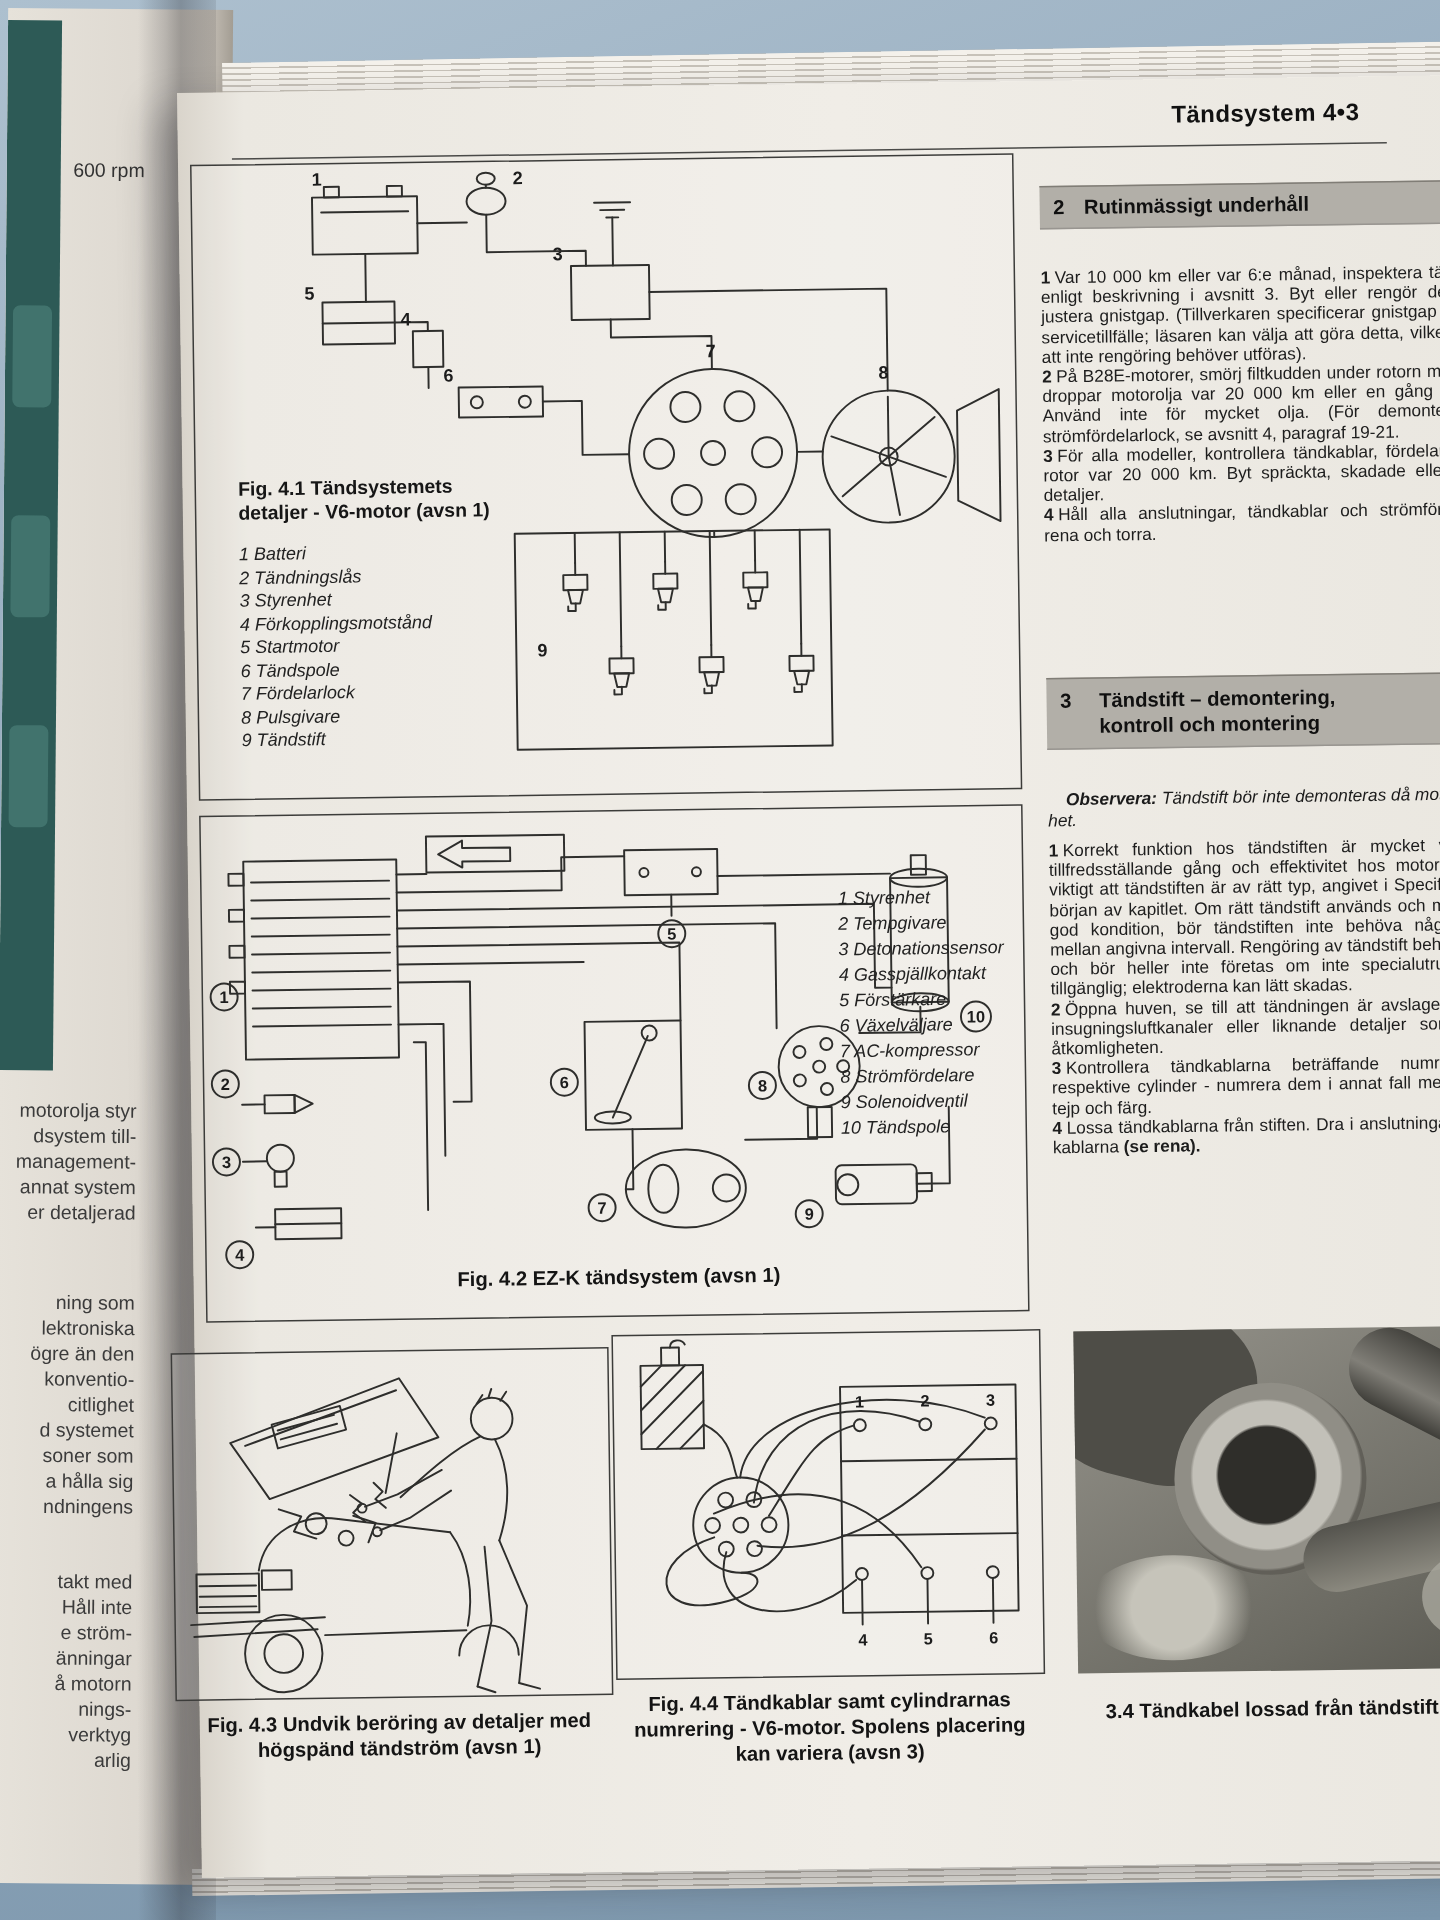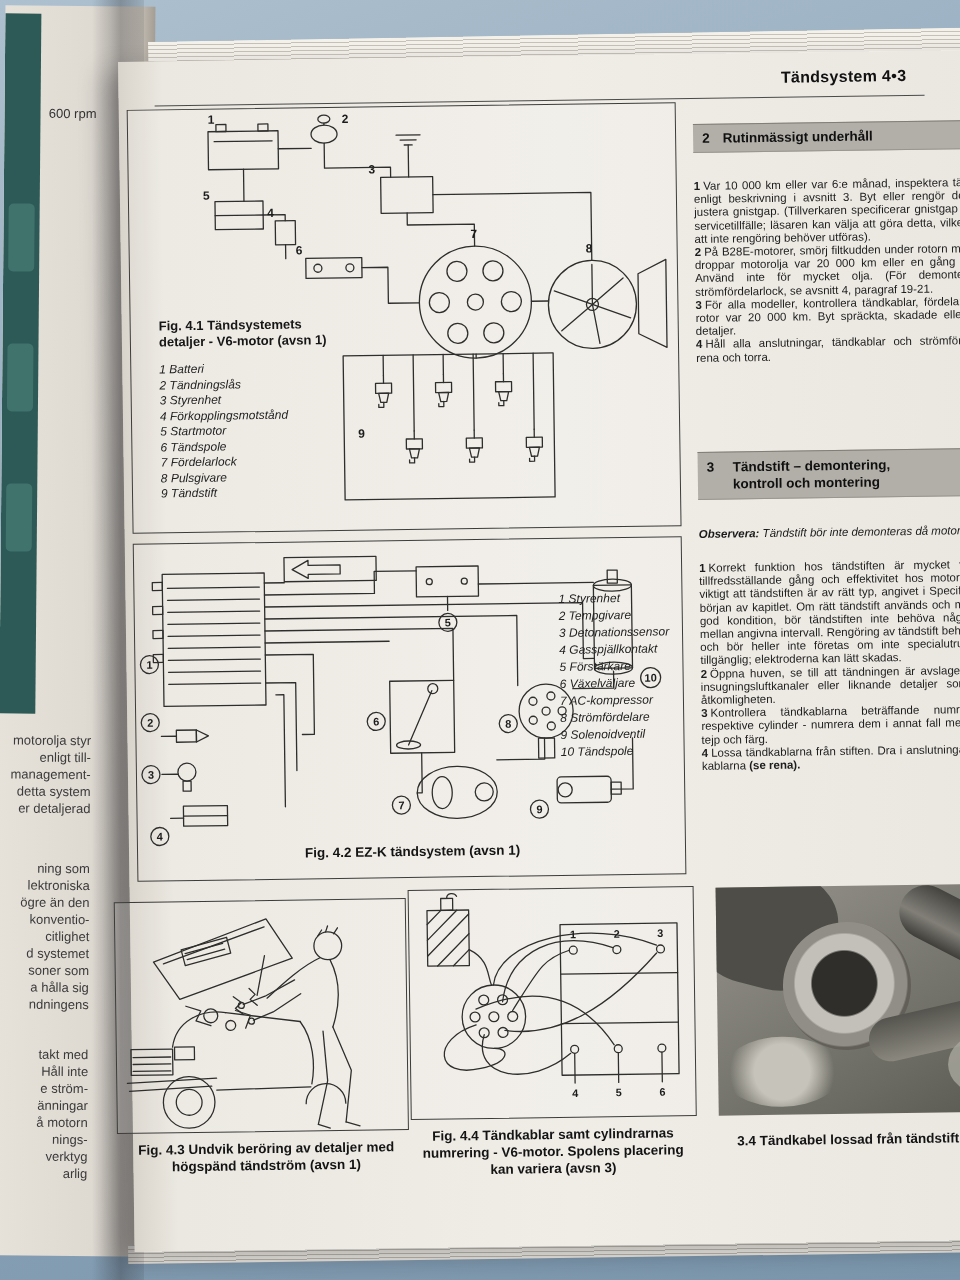--- a/index.html
+++ b/index.html
@@ -46,21 +46,21 @@
   .cnum{font-family:"Liberation Sans",sans-serif;font-size:11px;font-weight:bold;fill:#1c1c1c;stroke:none;text-anchor:middle}
   
   .col{position:absolute;left:574px;width:312px;}
   .sec-bar{background:#b2afa8;border-top:1.5px solid #807d76;border-bottom:1px solid #989590;
     padding:6px 9px;font-size:13.5px;font-weight:bold;color:#101010;position:relative;}
   .sec-num{display:inline-block;margin-right:13px;}
   .body-text{font-size:11.5px;line-height:13.2px;text-align:justify;color:#1d1d1d;}
   .para{margin:0;}
   .pnum{margin-right:3px;}
   .note{font-size:11.5px;line-height:13.5px;font-style:italic;color:#1b1b1b;}
-  .note b{font-style:italic;}
+  .note b{font-style:italic;margin-left:12px;}
   .plug-icons{position:absolute;right:4px;top:7px;}
   
   .photo{position:absolute;overflow:hidden;background:linear-gradient(150deg,#95938b 0%,#6b6a62 70%,#55544d 100%);}
   .ph{position:absolute;}
   .photo-cap{position:absolute;font-weight:bold;font-size:13.5px;white-space:nowrap;color:#141414;}
 </style>
 </head>
 <body>
 
 <div class="stack-top"></div>
@@ -68,23 +68,23 @@
 
 <div class="left-page">
   <div class="teal-bar">
     <div class="teal-tab" style="top:190px"></div>
     <div class="teal-tab" style="top:330px"></div>
     <div class="teal-tab" style="top:470px"></div>
   </div>
   <div class="rpm">600 rpm</div>
   <div class="frag-col" style="top:726px">
     <div>motorolja styr</div>
-    <div>enligt  till-</div>
+    <div>dsystem  till-</div>
     <div>management-</div>
-    <div>detta system</div>
+    <div>annat system</div>
     <div>er detaljerad</div>
   </div>
   <div class="frag-col" style="top:854px">
     <div>ning  som</div>
     <div>lektroniska</div>
     <div>ögre än den</div>
     <div>konventio-</div>
     <div>citlighet</div>
     <div>d  systemet</div>
     <div>soner  som</div>

